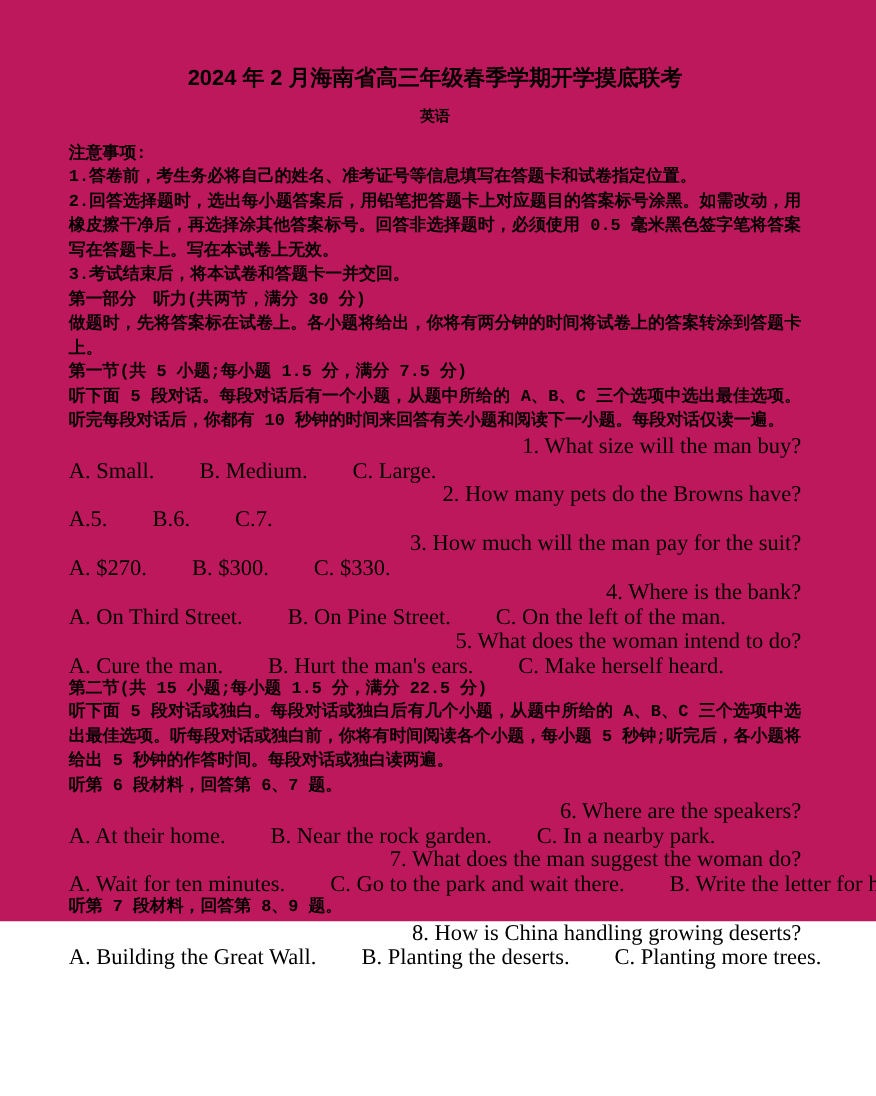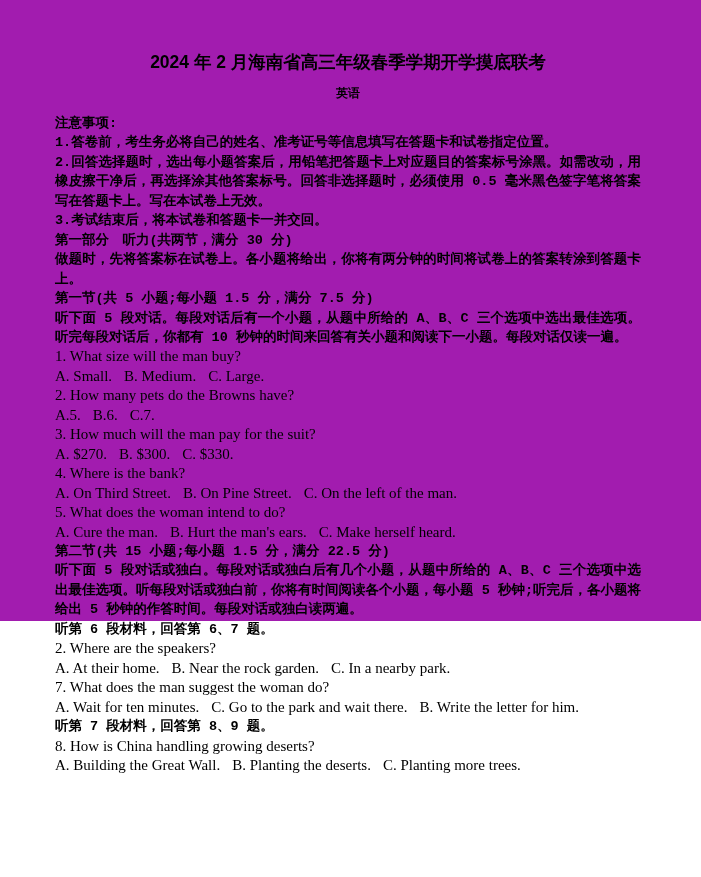--- a/index.html
+++ b/index.html
@@ -9,23 +9,23 @@
     color: #000000;
   }
   body {
     width: 701px;
     height: 877px;
     overflow: hidden;
   }
   .page {
     box-sizing: border-box;
     width: 701px;
-    height: 621px;
+    height: 737px;
     padding: 50px 60px 0 55px;
-    background: #a21caf;
+    background: #be185d;
   }
   .title {
     font-family: "Liberation Sans", sans-serif;
     font-weight: bold;
     font-size: 17.5px;
     line-height: 24px;
     text-align: center;
     margin: 0 0 7px 0;
   }
   .subtitle {
@@ -41,29 +41,29 @@
     font-weight: bold;
     font-size: 13.5px;
     line-height: 19.45px;
     text-align: justify;
     margin: 0;
   }
   .cn.head { text-align: left; }
   .en {
     font-family: "Liberation Serif", serif;
     font-weight: normal;
-    font-size: 15px;
+    font-size: 18px;
     line-height: 19.45px;
-    text-align: left;
+    text-align: right;
     margin: 0;
   }
   .opts {
     display: flex;
     flex-direction: row;
-    column-gap: 12px;
+    column-gap: 36px;
   }
   .opts span { white-space: nowrap; }
 </style>
 </head>
 <body>
 
 <div class="page">
 
   <h1 class="title">2024 年 2 月海南省高三年级春季学期开学摸底联考</h1>
   <h2 class="subtitle">英语</h2>
@@ -123,21 +123,21 @@
       <span>C. Make herself heard.</span>
     </div>
   </div>
 
   <div class="cn head">第二节(共 15 小题;每小题 1.5 分，满分 22.5 分)</div>
   <p class="cn">听下面 5 段对话或独白。每段对话或独白后有几个小题，从题中所给的 A、B、C 三个选项中选出最佳选项。听每段对话或独白前，你将有时间阅读各个小题，每小题 5 秒钟;听完后，各小题将给出 5 秒钟的作答时间。每段对话或独白读两遍。</p>
 
   <div class="cn head">听第 6 段材料，回答第 6、7 题。</div>
 
   <div class="q-block">
-    <div class="en">2. Where are the speakers?</div>
+    <div class="en">6. Where are the speakers?</div>
     <div class="opts en">
       <span>A. At their home.</span>
       <span>B. Near the rock garden.</span>
       <span>C. In a nearby park.</span>
     </div>
   </div>
 
   <div class="q-block">
     <div class="en">7. What does the man suggest the woman do?</div>
     <div class="opts en">

